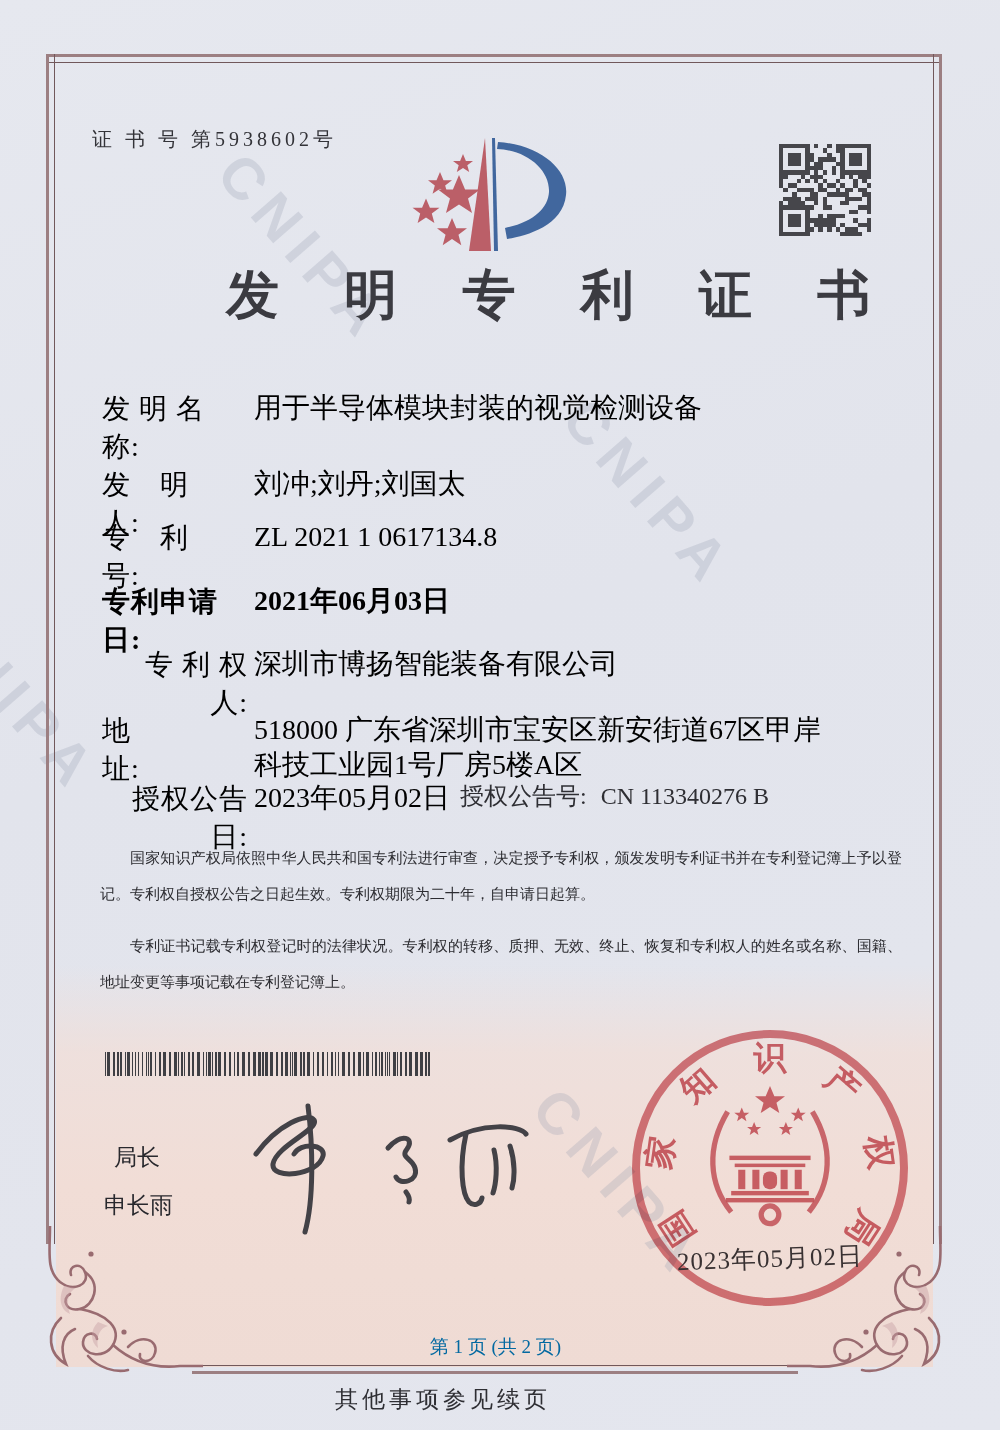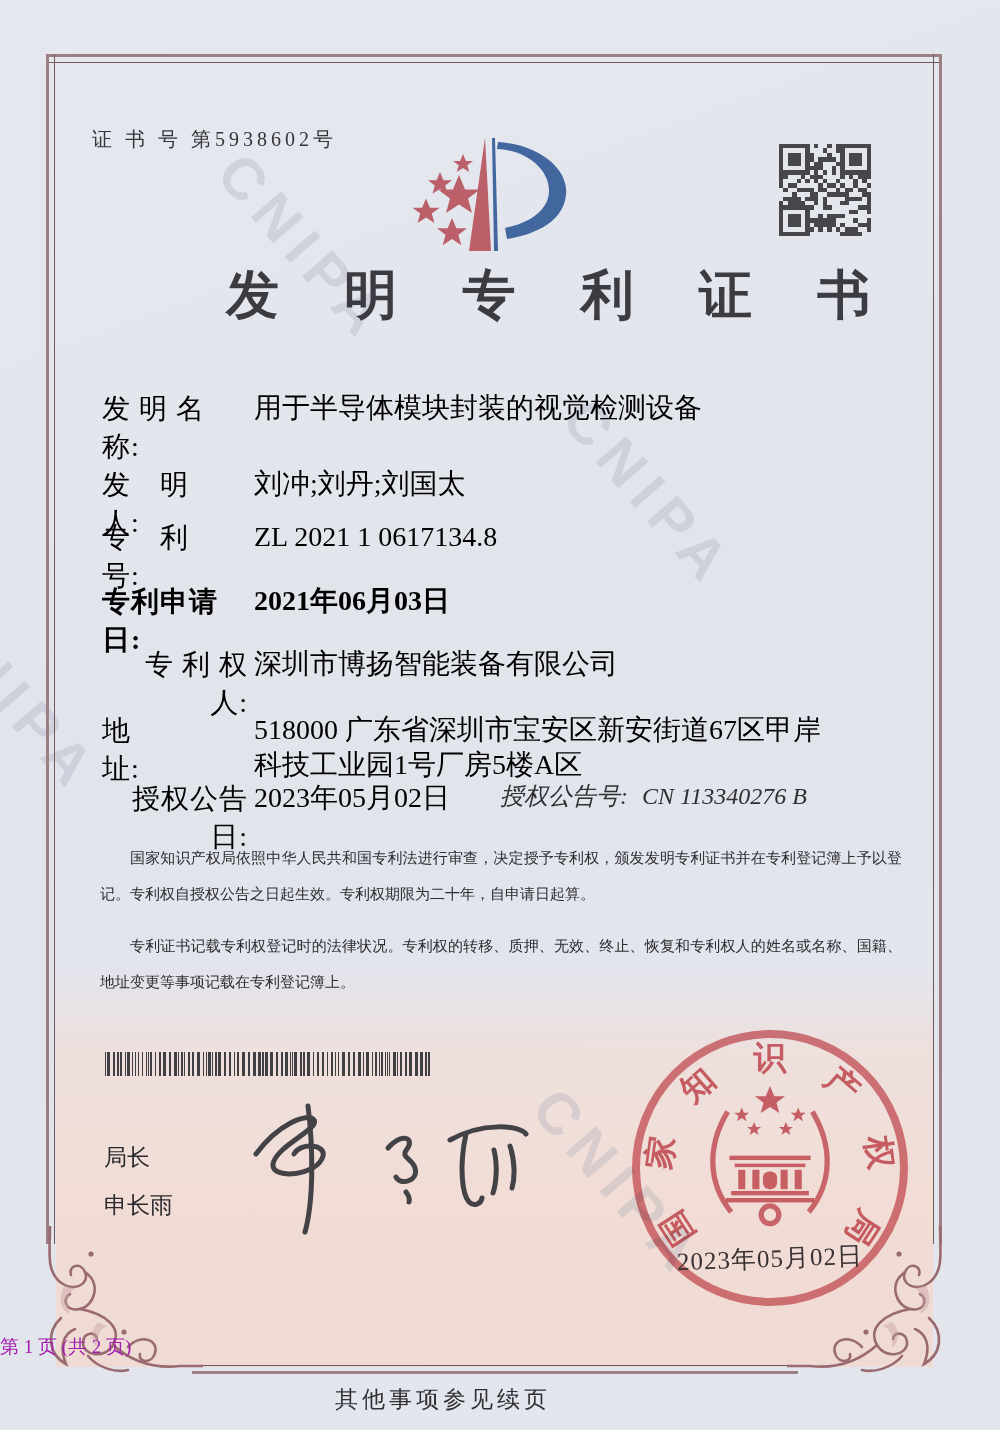--- a/index.html
+++ b/index.html
@@ -33,21 +33,21 @@
   
   .official{left:104px;font-size:23px;color:#29292e;font-family:"Liberation Sans","DejaVu Sans",sans-serif;}
   
   .seal{left:632px;top:1030px;width:276px;height:276px;border-radius:50%;
         border:8px solid rgba(211,104,113,.85);box-sizing:border-box;mix-blend-mode:multiply;}
   .seal-arc span{position:absolute;left:50%;top:50%;font-size:33px;font-weight:bold;
         color:rgba(206,92,102,.92);}
   .seal-date{left:0;top:204px;width:260px;text-align:center;font-size:25px;letter-spacing:1px;
         color:#3c393c;transform:rotate(-2deg);}
   
-  .pageinfo{left:0;top:1334px;width:991px;font-size:19px;color:#a21caf;}
+  .pageinfo{left:0;top:1334px;width:991px;text-align:center;font-size:19px;color:#0369a1;}
   .contnote{left:0;top:1384px;width:886px;text-align:center;font-size:23px;letter-spacing:4px;color:#2e2e33;}
 </style>
 </head>
 <body>
 
 <div class="abs pink-band"></div>
 
 <div class="abs wm" style="left:255px;top:140px;">CNIPA</div>
 <div class="abs wm" style="left:600px;top:385px;">CNIPA</div>
 <div class="abs wm" style="left:570px;top:1075px;">CNIPA</div>
@@ -368,21 +368,21 @@
 </div>
 <div class="abs row" style="top:646px;text-align:right;">
   <span class="lbl">专 利 权 人:</span><span class="val">深圳市博扬智能装备有限公司</span>
 </div>
 <div class="abs row" style="top:712px;">
   <span class="lbl">地　　　址:</span><span class="val" style="max-width:575px;">518000 广东省深圳市宝安区新安街道67区甲岸科技工业园1号厂房5楼A区</span>
 </div>
 <div class="abs row" style="top:780px;text-align:right;">
   <span class="lbl">授权公告日:</span><span class="val">2023年05月02日</span>
 </div>
-<div class="abs row2-lbl" style="left:500px;top:780px;font-style:italic;">
+<div class="abs row2-lbl" style="left:460px;top:780px;">
   <span>授权公告号:</span>
   <span style="margin-left:8px;">CN 113340276 B</span>
 </div>
 
 <div class="abs para" style="top:840px;">国家知识产权局依照中华人民共和国专利法进行审查，决定授予专利权，颁发发明专利证书并在专利登记簿上予以登记。专利权自授权公告之日起生效。专利权期限为二十年，自申请日起算。</div>
 <div class="abs para" style="top:928px;">专利证书记载专利权登记时的法律状况。专利权的转移、质押、无效、终止、恢复和专利权人的姓名或名称、国籍、地址变更等事项记载在专利登记簿上。</div>
 
 <svg id="barcode" class="abs" style="left:105px;top:1052px;" width="327" height="24">
     <rect x="0" y="0" width="1" height="24" fill="#3f3f44"></rect>
     <rect x="2" y="0" width="3" height="24" fill="#3f3f44"></rect>
@@ -459,21 +459,21 @@
     <rect x="292" y="0" width="1" height="24" fill="#3f3f44"></rect>
     <rect x="295" y="0" width="2" height="24" fill="#3f3f44"></rect>
     <rect x="300" y="0" width="2" height="24" fill="#3f3f44"></rect>
     <rect x="304" y="0" width="3" height="24" fill="#3f3f44"></rect>
     <rect x="310" y="0" width="3" height="24" fill="#3f3f44"></rect>
     <rect x="315" y="0" width="3" height="24" fill="#3f3f44"></rect>
     <rect x="320" y="0" width="2" height="24" fill="#3f3f44"></rect>
     <rect x="323" y="0" width="2" height="24" fill="#3f3f44"></rect>
   </svg>
 
-<div class="abs official" style="top:1142px;">局长</div>
+<div class="abs official" style="top:1142px;margin-left:10px;">局长</div>
 <div class="abs official" style="top:1190px;">申长雨</div>
 
 <svg class="abs" style="left:238px;top:1098px;" width="300" height="140" viewBox="0 0 300 140">
   <g fill="none" stroke="#35353b" stroke-width="5" stroke-linecap="round" opacity="0.92">
     <path d="M18,56 C40,26 70,14 76,22 C82,31 38,48 35,66 C33,82 80,78 85,58 C88,46 62,44 56,56"></path>
     <path d="M70,8 C75,48 76,102 67,134"></path>
     <path d="M150,50 C164,34 177,40 169,51 C162,60 174,60 177,70 C181,83 162,88 158,79"></path>
     <path d="M168,94 C171,98 172,101 171,104"></path>
     <path d="M212,42 C244,24 282,27 288,36"></path>
     <path d="M228,36 C221,68 224,96 231,104 C236,109 243,106 244,100"></path>

